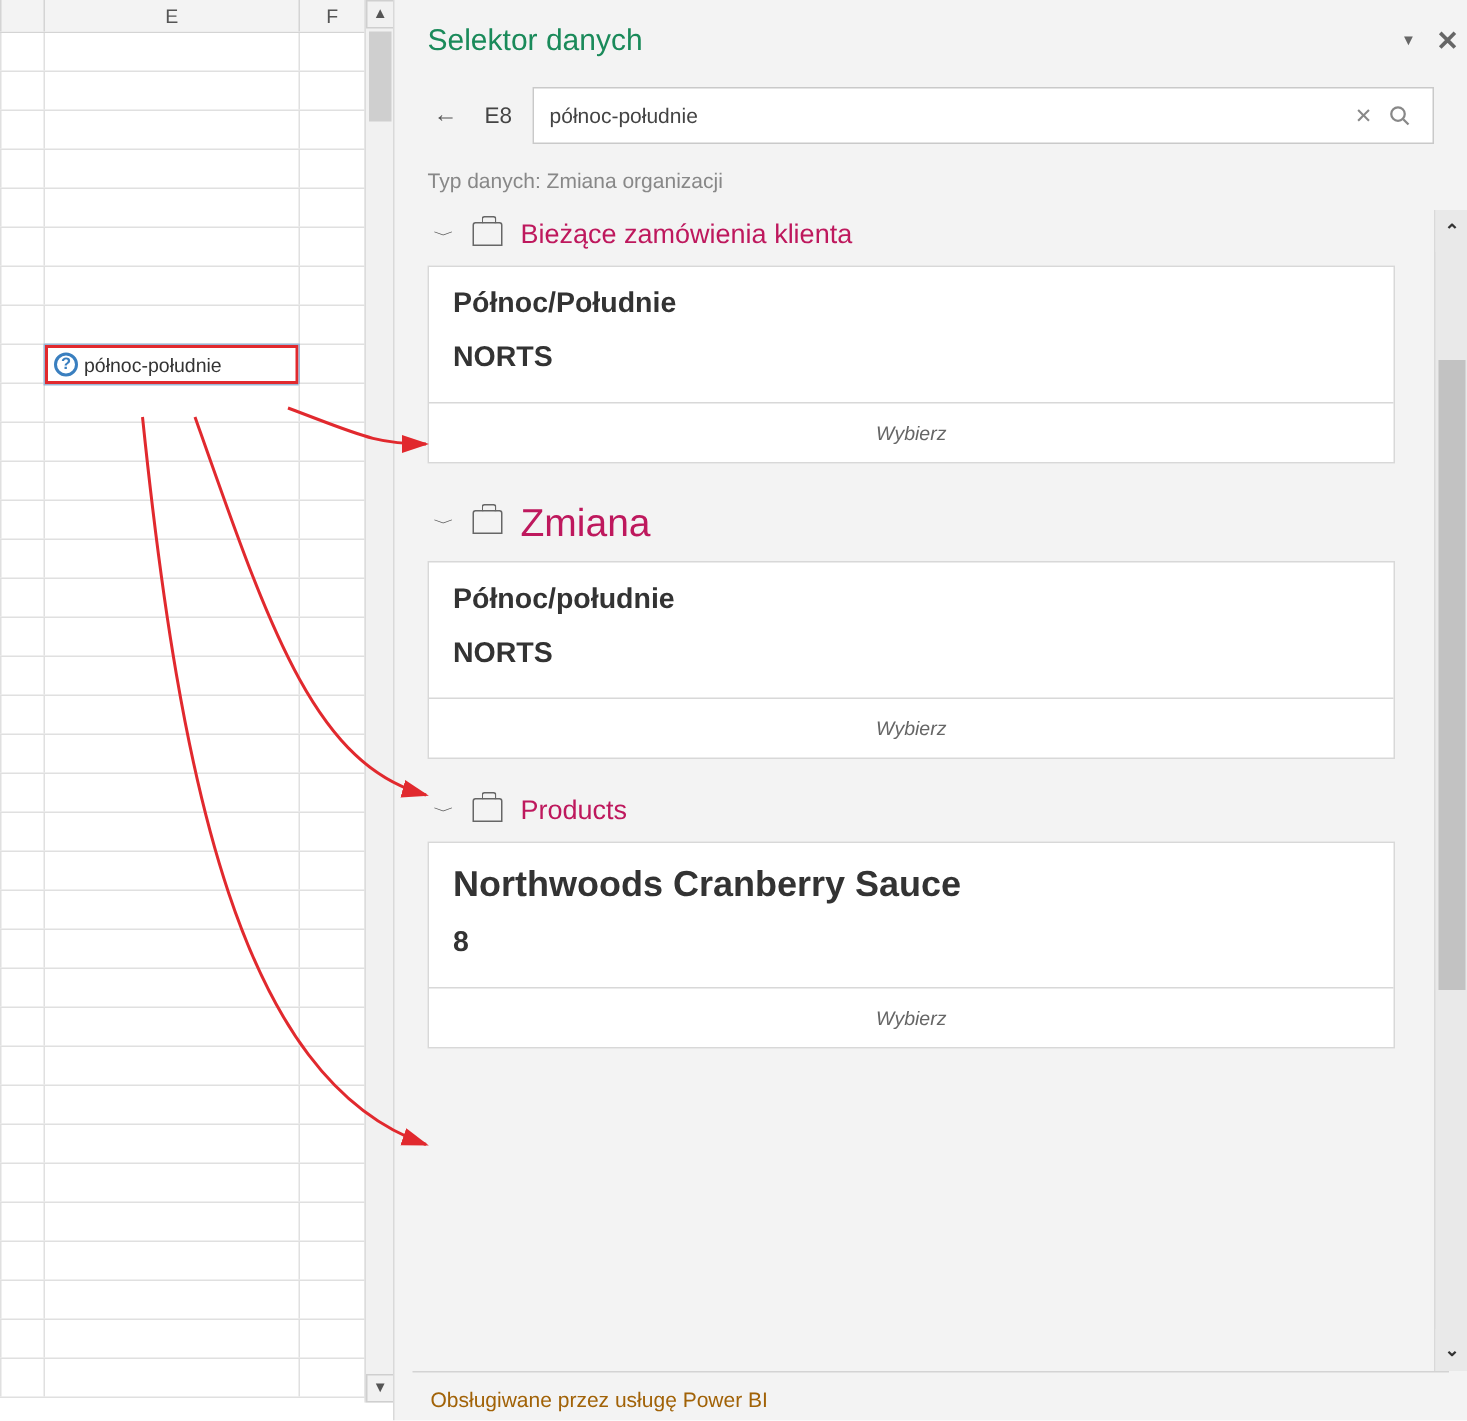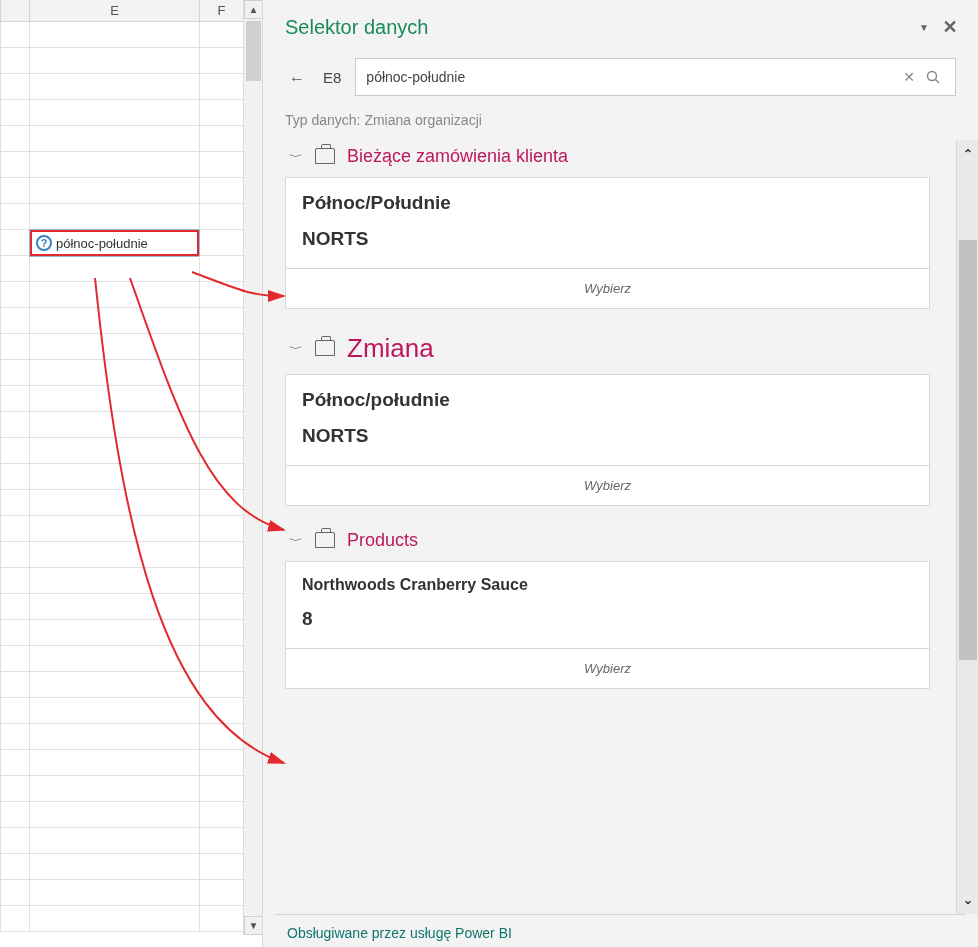--- a/index.html
+++ b/index.html
@@ -30,21 +30,21 @@
   
   .anno-wrap { position:absolute; top:0; left:0; width:100%; height:26px; display:flex; align-items:center; padding-left:4px; gap:4px; border:2px solid #e1292e; outline:1px solid #9bb7d6;}
   .qmark { width:16px; height:16px; border:2px solid #3a7fbf; border-radius:50%; display:flex; align-items:center; justify-content:center; font-size:11px; font-weight:bold; color:#3a7fbf; }
   .celltext { font-size:13px; color:#333; }
 
   
   svg.arrows { position:absolute; top:0; left:0; width:978px; height:947px; pointer-events:none; z-index:5;}
 
   
   .panel { flex:1; background:#f3f3f3; position:relative; display:flex; flex-direction:column; border-left:1px solid #d9d9d9; }
-  .panel-head { display:flex; align-items:center; padding:14px 15px 6px 22px; }
+  .panel-head { display:flex; align-items:center; padding:14px 0 6px 22px; }
   .panel-title { color:#1a8a5a; font-size:20px; font-weight:400; flex:1;}
   .head-btn { width:26px; height:26px; display:flex; align-items:center; justify-content:center; color:#666; cursor:pointer;}
   .head-btn.dd::after{content:"▼"; font-size:10px;}
   .head-btn.x{ font-size:18px; font-weight:bold;}
 
   .search-row{ display:flex; align-items:center; padding:12px 22px 8px 22px; gap:14px;}
   .back-btn{ width:24px; display:flex; align-items:center; justify-content:center; color:#555; font-size:16px;}
   .cellref { font-size:15px; color:#444;}
   .search-box{ flex:1; height:38px; border:1px solid #c9c9c9; background:#fff; display:flex; align-items:center; padding:0 10px;}
   .search-box input{ flex:1; border:none; outline:none; font-size:14px; color:#444; background:transparent;}
@@ -63,25 +63,25 @@
   .g-head{ display:flex; align-items:center; gap:12px; padding:6px 4px 10px 4px;}
   .g-head.big .g-title{ font-size:26px;}
   .chev{ font-size:14px; color:#555; transform:scaleY(0.7);}
   .brief{ width:20px; height:16px; border:1.5px solid #666; border-radius:2px 2px 0 0; position:relative; top:-1px;}
   .brief::before{content:""; position:absolute; top:-5px; left:5px; width:8px; height:4px; border:1.5px solid #666; border-bottom:none; border-radius:2px 2px 0 0;}
   .g-title{ font-size:18px; color:#be185d;}
 
   .card{ background:#fff; border:1px solid #d8d8d8;}
   .card-body{ padding:14px 16px 18px 16px;font-weight:bold;}
   .card-t1{ font-size:19px; color:#333; margin-bottom:14px;}
-  .card-t1.big{ font-size:16px;}
+  .card-t1.big{ font-size:24px;}
   .card-t2{ font-size:19px; color:#333;}
   .card-foot{ border-top:1px solid #d8d8d8; text-align:center; padding:12px 0; font-size:13px; color:#666;font-style:italic;}
 
-  .footer{ border-top:1px solid #d3d3d3; padding:10px 0 6px 12px; margin:0 12px; font-size:14px; color:#0f766e;}
+  .footer{ border-top:1px solid #d3d3d3; padding:10px 0 6px 12px; margin:0 12px; font-size:14px; color:#a16207;}
 </style>
 </head>
 <body>
 
 <div class="root">
 
   <div class="grid-area">
     <div class="col-headers">
       <div class="col-header col-A"></div>
       <div class="col-header col-E">E</div>

